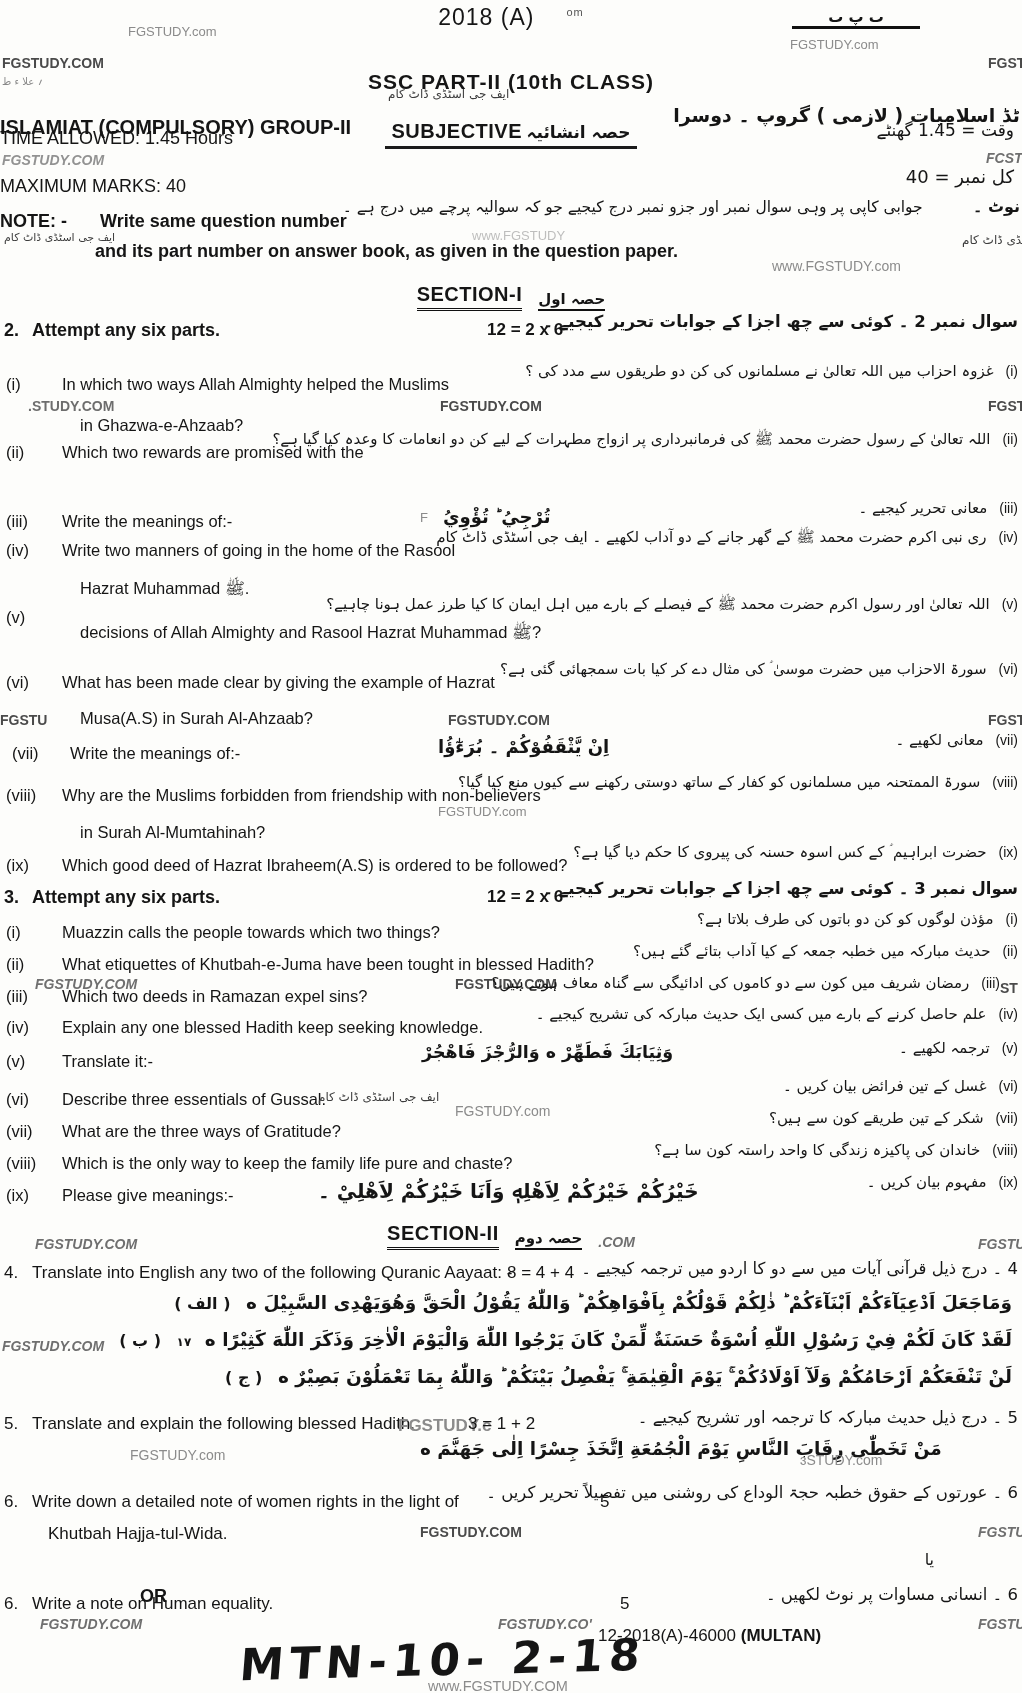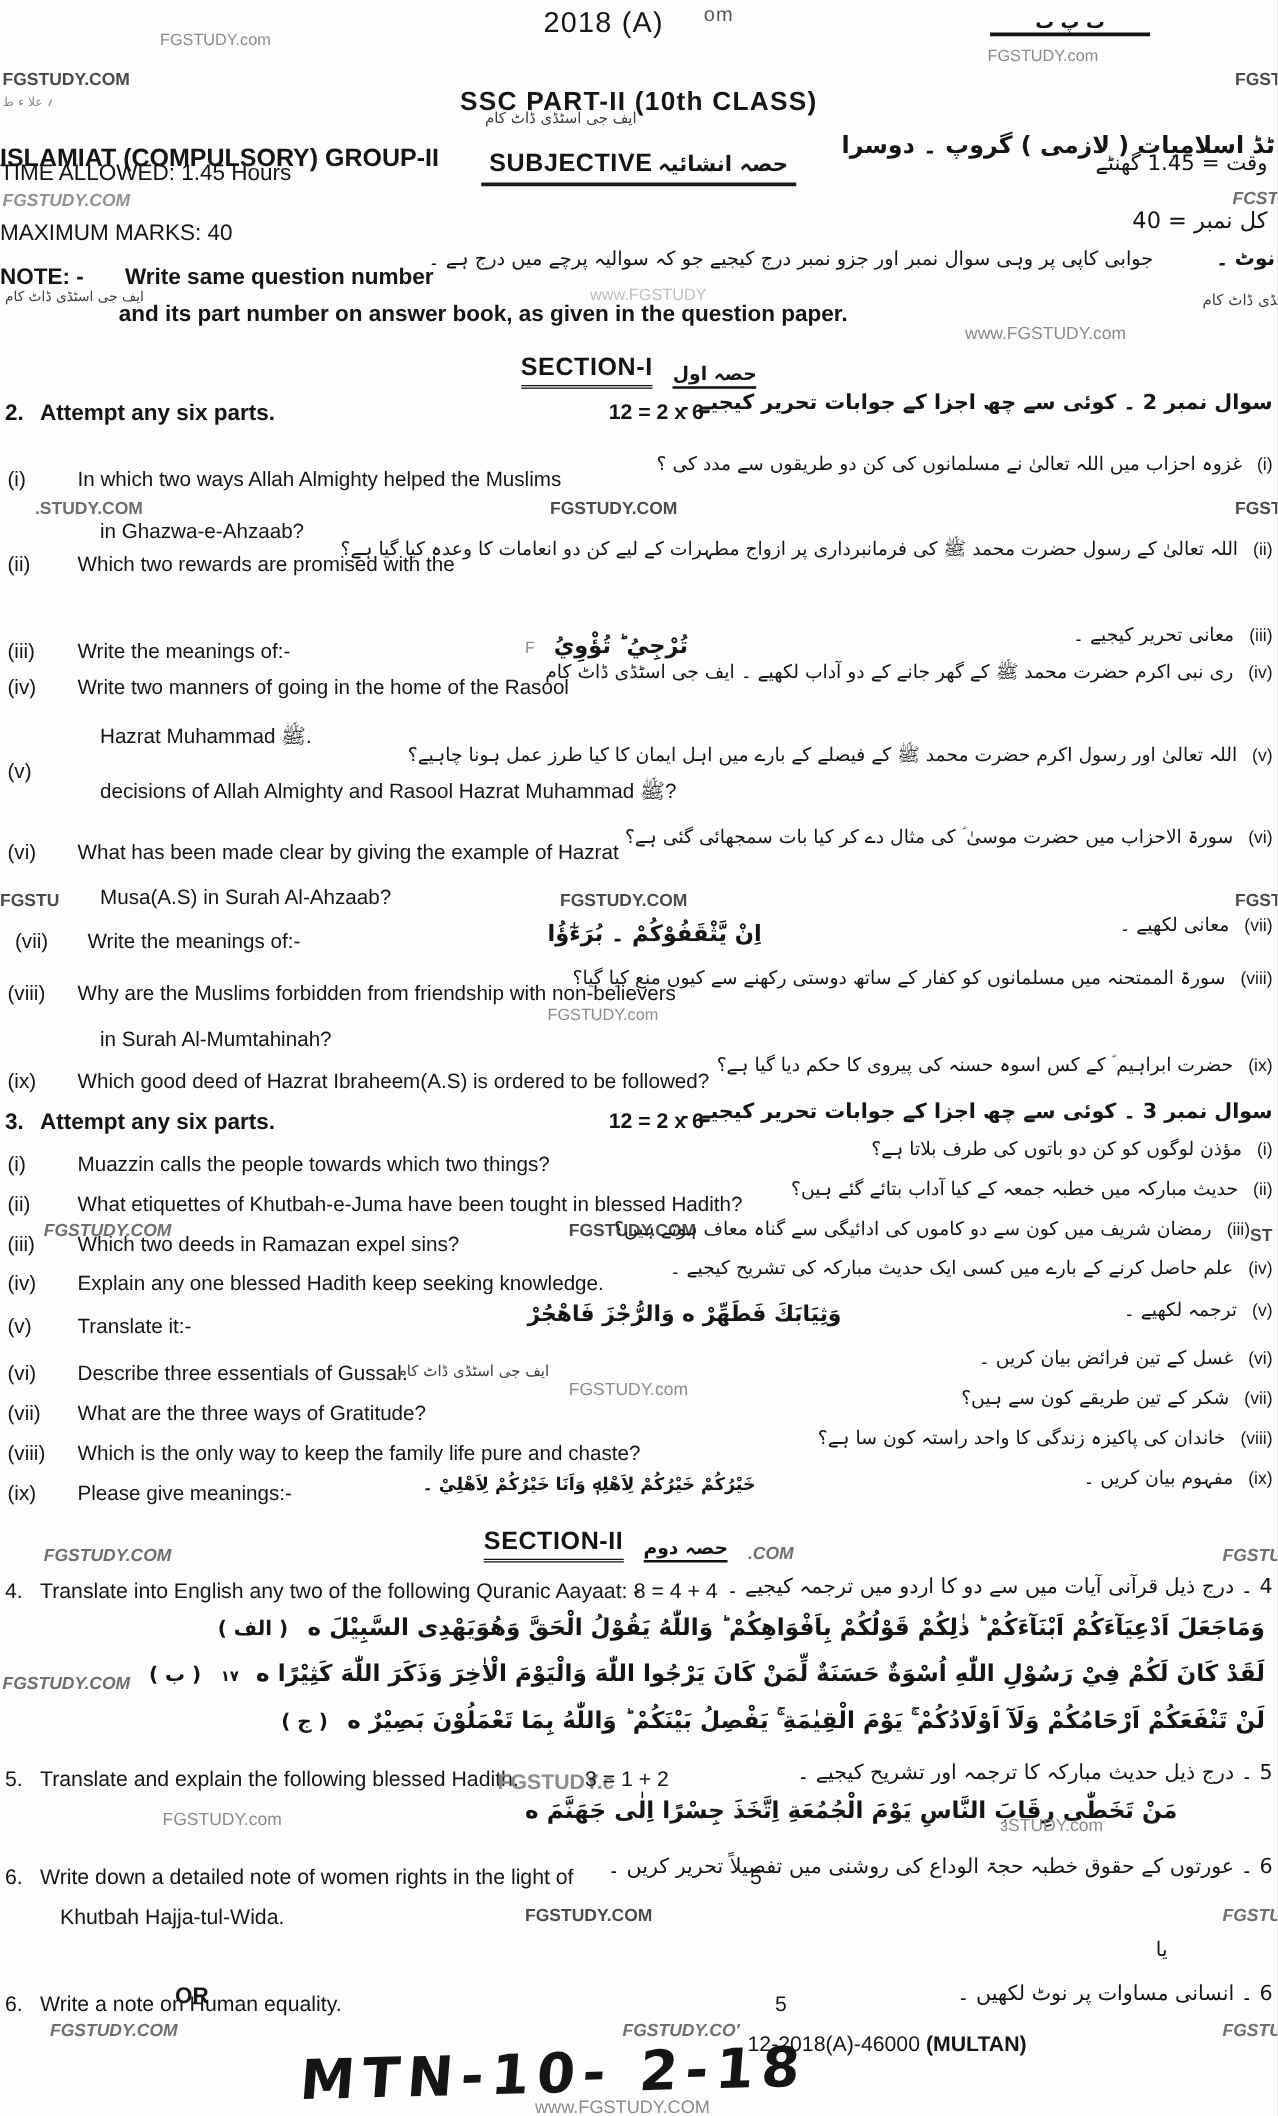--- a/index.html
+++ b/index.html
@@ -13,21 +13,21 @@
   .b { font-weight:bold;margin-top:24px; }
   .nw { white-space:nowrap; }
   .urd, .arb { font-family:"DejaVu Sans", sans-serif; }
   .arb { font-weight:bold; }
   .wm { color:#8b8b8b; font-size:13px; white-space:nowrap; }
   .wmd { color:#4a4a4a; font-weight:bold; font-size:14px; white-space:nowrap; }
   .wmi { color:#6f6f6f; font-weight:bold; font-style:italic; font-size:14px; white-space:nowrap; }
   .wmu { color:#3d3d3d; font-size:12px; white-space:nowrap; }
 
   .title-year { font-size:23px; letter-spacing:1px; }
-  .title-year sup { font-size:16px; color:#555;margin-left:32px; }
+  .title-year sup { font-size:11px; color:#555;margin-left:32px; }
   .scribble-tr { left:792px; top:8px; width:128px; text-align:center;
     border-bottom:3px solid #111; font-size:15px; font-weight:bold; }
   .exam-line { top:46px; font-size:21px; letter-spacing:1px; }
   .subject-line { left:0; top:92px; font-size:20px; }
   .subject-ur { right:2px; top:80px; font-size:19px; direction:rtl; }
   .time-line { left:0; top:128px; font-size:18px; }
   .subjective-wrap { top:120px; }
   .subjective-inner { display:inline-block; border-bottom:3px solid #1b1b1b; padding:0 6px 3px; }
   .subjective-en { font-size:20px; font-weight:bold; letter-spacing:.5px; }
   .subjective-ur { font-size:17px; font-weight:bold; }
@@ -290,21 +290,21 @@
         <span class="l1">Which is the only way to keep the family life pure and chaste?</span>
       </span>
     <span class="uline"><span class="urd" dir="rtl">خاندان کی پاکیزہ زندگی کا واحد راستہ کون سا ہے؟</span><span class="unum">(viii)</span></span>
   </div>
 
   <div class="a item" style="top:1186px">
     <span class="inum">(ix)</span>
     <span class="etext">
         <span class="l1">Please give meanings:-</span>
       </span>
-    <span class="mid arb" style="left:338px; top:-7px; font-size:14px">خَيْرُكُمْ خَيْرُكُمْ لِاَهْلِهٖ وَاَنَا خَيْرُكُمْ لِاَهْلِيْ ۔</span>
+    <span class="mid arb" style="left:318px; top:-7px; font-size:20px">خَيْرُكُمْ خَيْرُكُمْ لِاَهْلِهٖ وَاَنَا خَيْرُكُمْ لِاَهْلِيْ ۔</span>
     <span class="uline"><span class="urd" dir="rtl">مفہوم بیان کریں ۔</span><span class="unum">(ix)</span></span>
   </div>
 
   <div class="a c" style="top:1222px">
     <span class="section-head">
       <span class="section-en">SECTION-II</span>
       <span class="section-ur urd">حصہ دوم</span>
       <span class="wmi">.COM</span>
     </span>
   </div>

